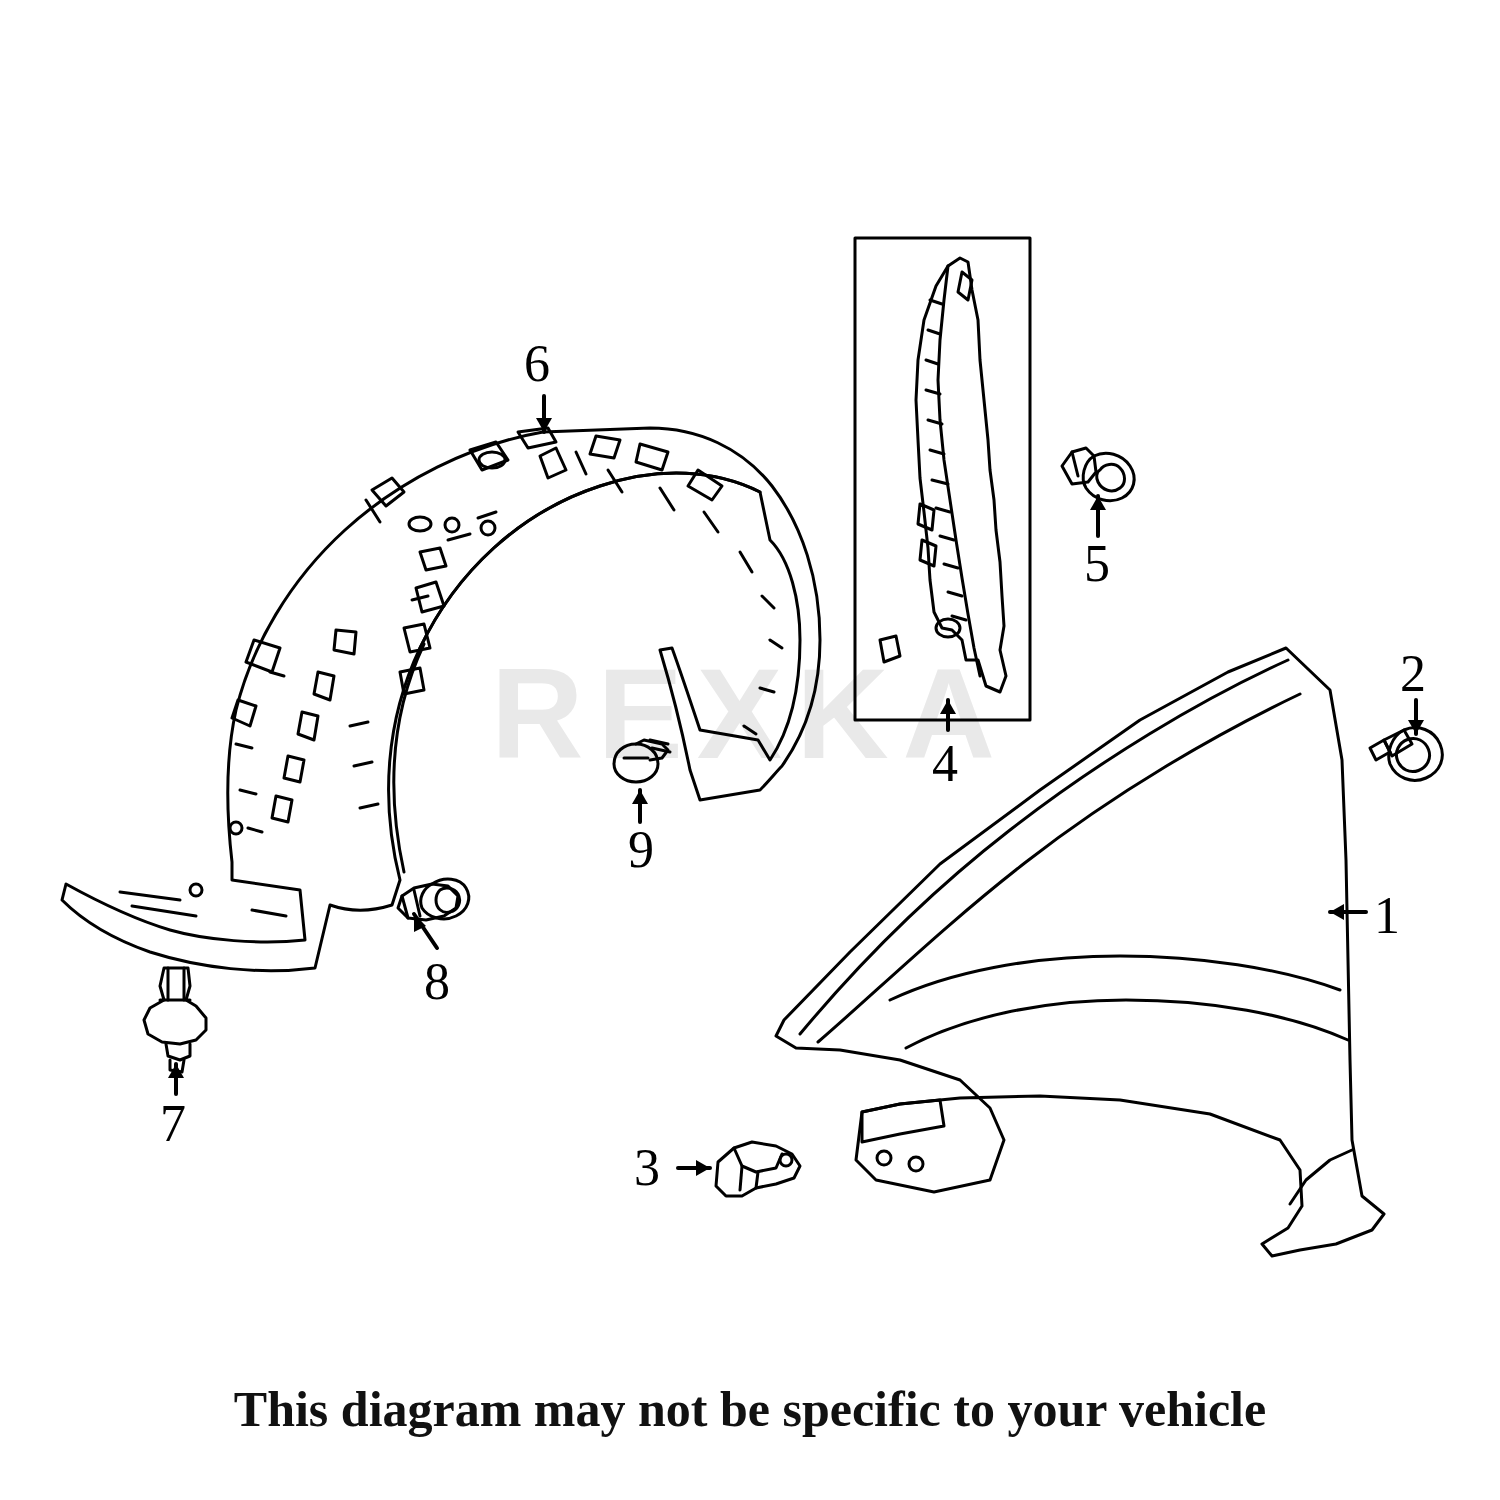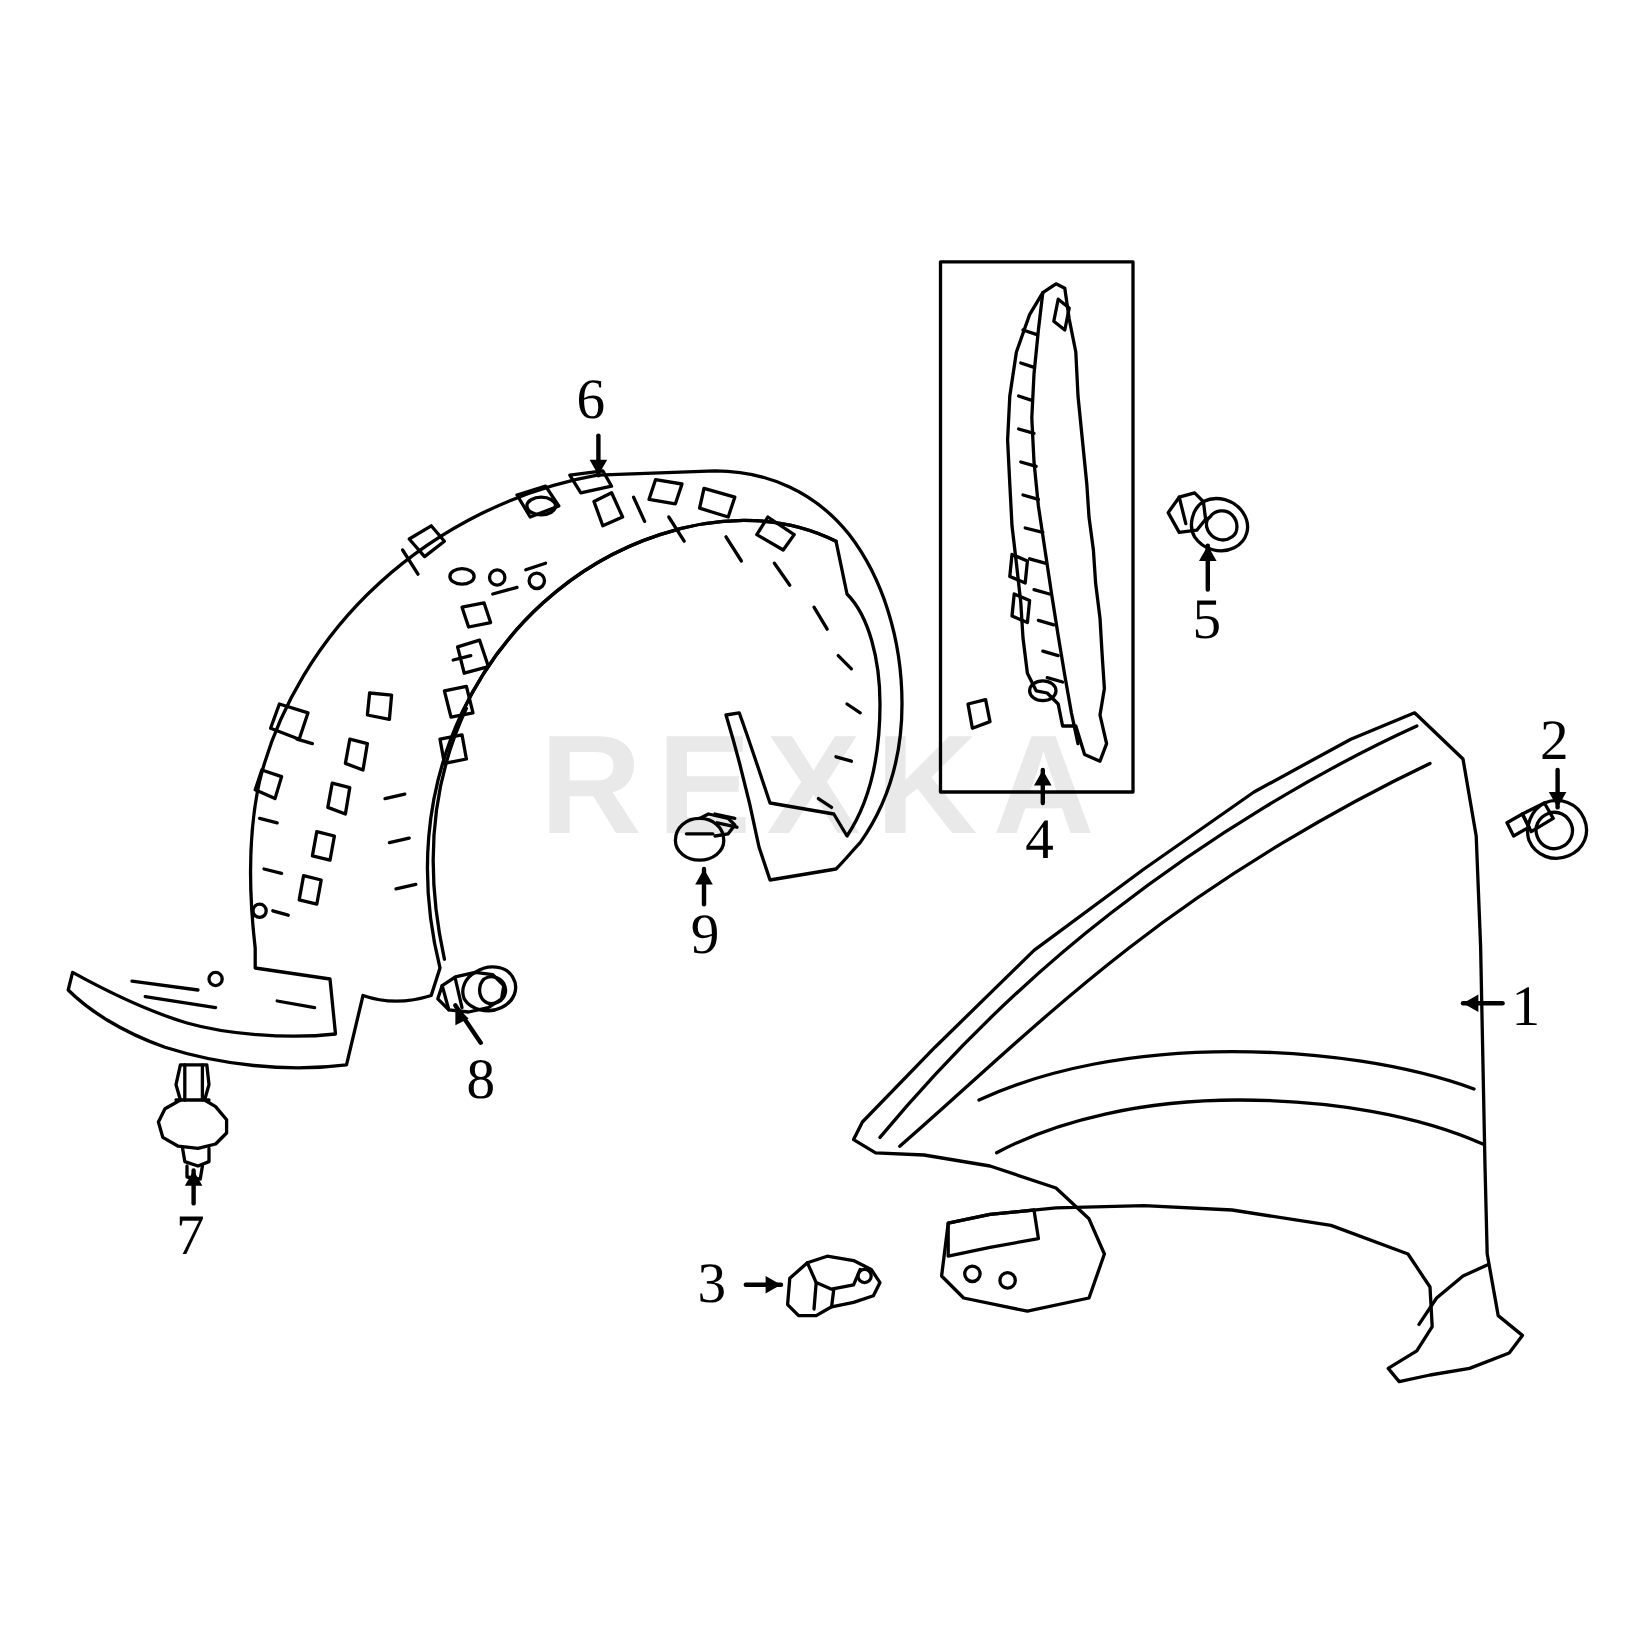--- a/index.html
+++ b/index.html
@@ -294,14 +294,15 @@
   <div class="callout" style="left:1374px; top:890px;">1</div>
   <div class="callout" style="left:1400px; top:648px;">2</div>
   <div class="callout" style="left:634px; top:1142px;">3</div>
   <div class="callout" style="left:932px; top:738px;">4</div>
   <div class="callout" style="left:1084px; top:538px;">5</div>
   <div class="callout" style="left:524px; top:338px;">6</div>
   <div class="callout" style="left:160px; top:1098px;">7</div>
   <div class="callout" style="left:424px; top:956px;">8</div>
   <div class="callout" style="left:628px; top:824px;">9</div>
 
+  <div id="footer-note">This diagram may not be specific to your vehicle</div>
 
 </div>
 
 </body></html>

